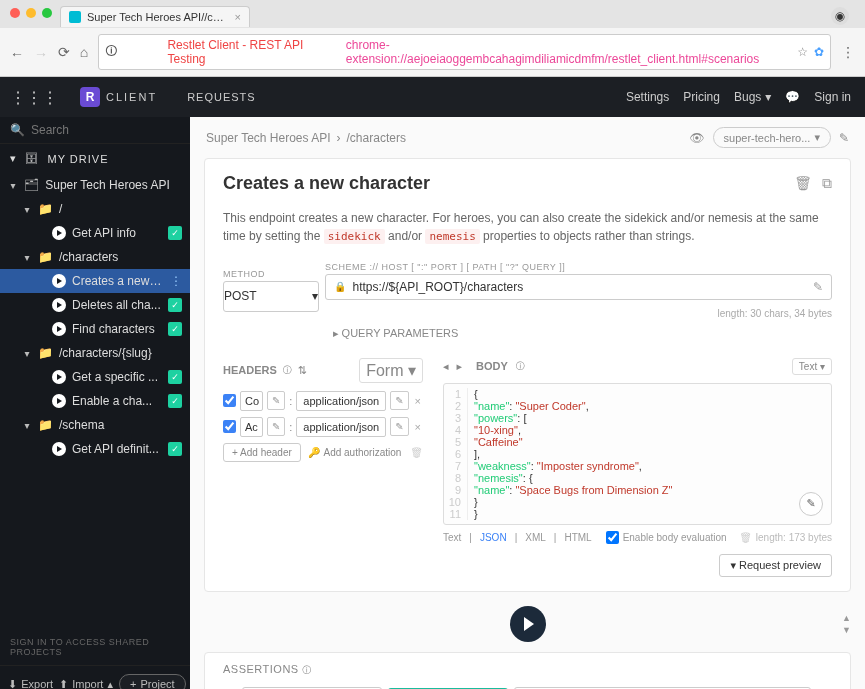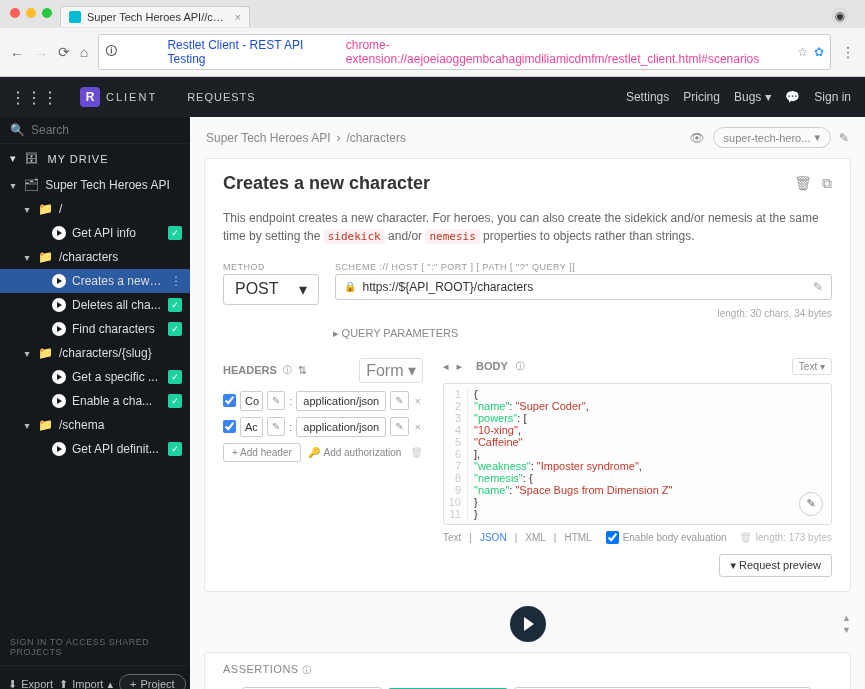--- a/index.html
+++ b/index.html
@@ -13,21 +13,21 @@
 .tl-red { background: #ff5f57; }
 .tl-yellow { background: #febc2e; }
 .tl-green { background: #28c840; }
 .browser-tab { display: flex; align-items: center; gap: 6px; background: #f5f5f5; border: 1px solid #ccc; border-bottom: none; border-radius: 4px 4px 0 0; padding: 4px 8px; font-size: 11px; max-width: 190px; }
 .browser-tab .favicon { width: 12px; height: 12px; background: #00bcd4; border-radius: 2px; }
 .tab-title { white-space: nowrap; overflow: hidden; text-overflow: ellipsis; flex: 1; }
 .user-avatar { margin-left: auto; margin-right: 8px; width: 18px; height: 18px; border-radius: 50%; background: #ddd; display: flex; align-items: center; justify-content: center; font-size: 12px; }
 .addr-bar-row { display: flex; align-items: center; gap: 10px; padding: 6px 10px; background: #f5f5f5; }
 .nav-icon { font-size: 14px; color: #666; cursor: pointer; }
 .addr-bar { flex: 1; display: flex; align-items: center; border: 1px solid #ccc; border-radius: 3px; background: #fff; padding: 3px 6px; font-size: 12px; color: #555; gap: 6px; }
-.addr-title { color: #1d4ed8; padding-left: 44px; }
+.addr-title { color: #ef4444; padding-left: 44px; }
 .addr-url { color: #ec4899; }
 .addr-right { margin-left: auto; display: flex; gap: 6px; color: #888; }
 
 
 .app-header { display: flex; align-items: center; height: 40px; background: #1c1f24; color: #ccc; }
 .app-header .grid-icon { padding: 0 10px; font-size: 16px; }
 .app-logo { display: flex; align-items: center; gap: 6px; padding: 0 12px; }
 .app-logo .r { width: 20px; height: 20px; background: #6a4bd4; border-radius: 4px; display: flex; align-items: center; justify-content: center; color: #fff; font-weight: bold; font-size: 12px; }
 .app-logo .client { letter-spacing: 2px; font-size: 11px; }
 .app-nav { display: flex; height: 100%; }
@@ -63,24 +63,24 @@
 .content { flex: 1; background: #fafafa; overflow-y: auto; padding-bottom: 20px; }
 .breadcrumb-row { display: flex; align-items: center; padding: 10px 16px; color: #888; font-size: 12px; gap: 6px; }
 .breadcrumb-right { margin-left: auto; display: flex; align-items: center; gap: 8px; }
 .env-pill { border: 1px solid #ccc; border-radius: 14px; padding: 3px 10px; display: flex; align-items: center; gap: 4px; font-size: 11px; }
 .panel { background: #fff; margin: 0 14px 14px; border: 1px solid #e6e6e6; border-radius: 4px; padding: 14px 18px; }
 .page-title-row { display: flex; align-items: center; }
 .page-title { font-size: 18px; font-weight: 600; color: #333; }
 .title-icons { margin-left: auto; display: flex; gap: 10px; color: #999; font-size: 14px; }
 .desc { font-size: 12px; color: #666; margin: 15px 0 16px; line-height: 1.5; }
 .code-inline { background: #fdf0f0; color: #c0392b; padding: 1px 4px; border-radius: 2px; font-family: monospace; font-size: 11px; }
-.method-row { display: flex; gap: 16px; align-items: flex-start; }
+.method-row { display: flex; gap: 6px; align-items: center; }
 .method-col { width: 96px; }
 .field-label { font-size: 9px; color: #999; letter-spacing: 0.5px; margin-bottom: 2px; }
-.method-select { display: flex; align-items: center; border: 1px solid #ccc; border-radius: 3px; height: 31px; padding: 0 11px; font-size: 16px; justify-content: space-between; cursor: pointer; }
+.method-select { display: flex; align-items: center; border: 1px solid #ccc; border-radius: 3px; height: 31px; padding: 0 0; font-size: 12px; justify-content: space-between; cursor: pointer; }
 .url-col { flex: 1; }
 .url-input { display: flex; align-items: center; border: 1px solid #ccc; border-radius: 3px; height: 26px; padding: 0 8px; font-size: 12px; gap: 6px; }
 .url-input .lock { font-size: 10px; }
 .url-input .edit { margin-left: auto; color: #999; cursor: pointer; }
 .url-hint { text-align: right; font-size: 10px; color: #aaa; margin-top: 8px; }
 .qp-link { font-size: 11px; color: #888; margin-top: 8px; margin-left: 110px; cursor: pointer; }
 .qp-link::before { content: '▸ '; }
 
 .hb-row { display: flex; gap: 20px; margin-top: 18px; }
 .hs-col { width: 200px; }

